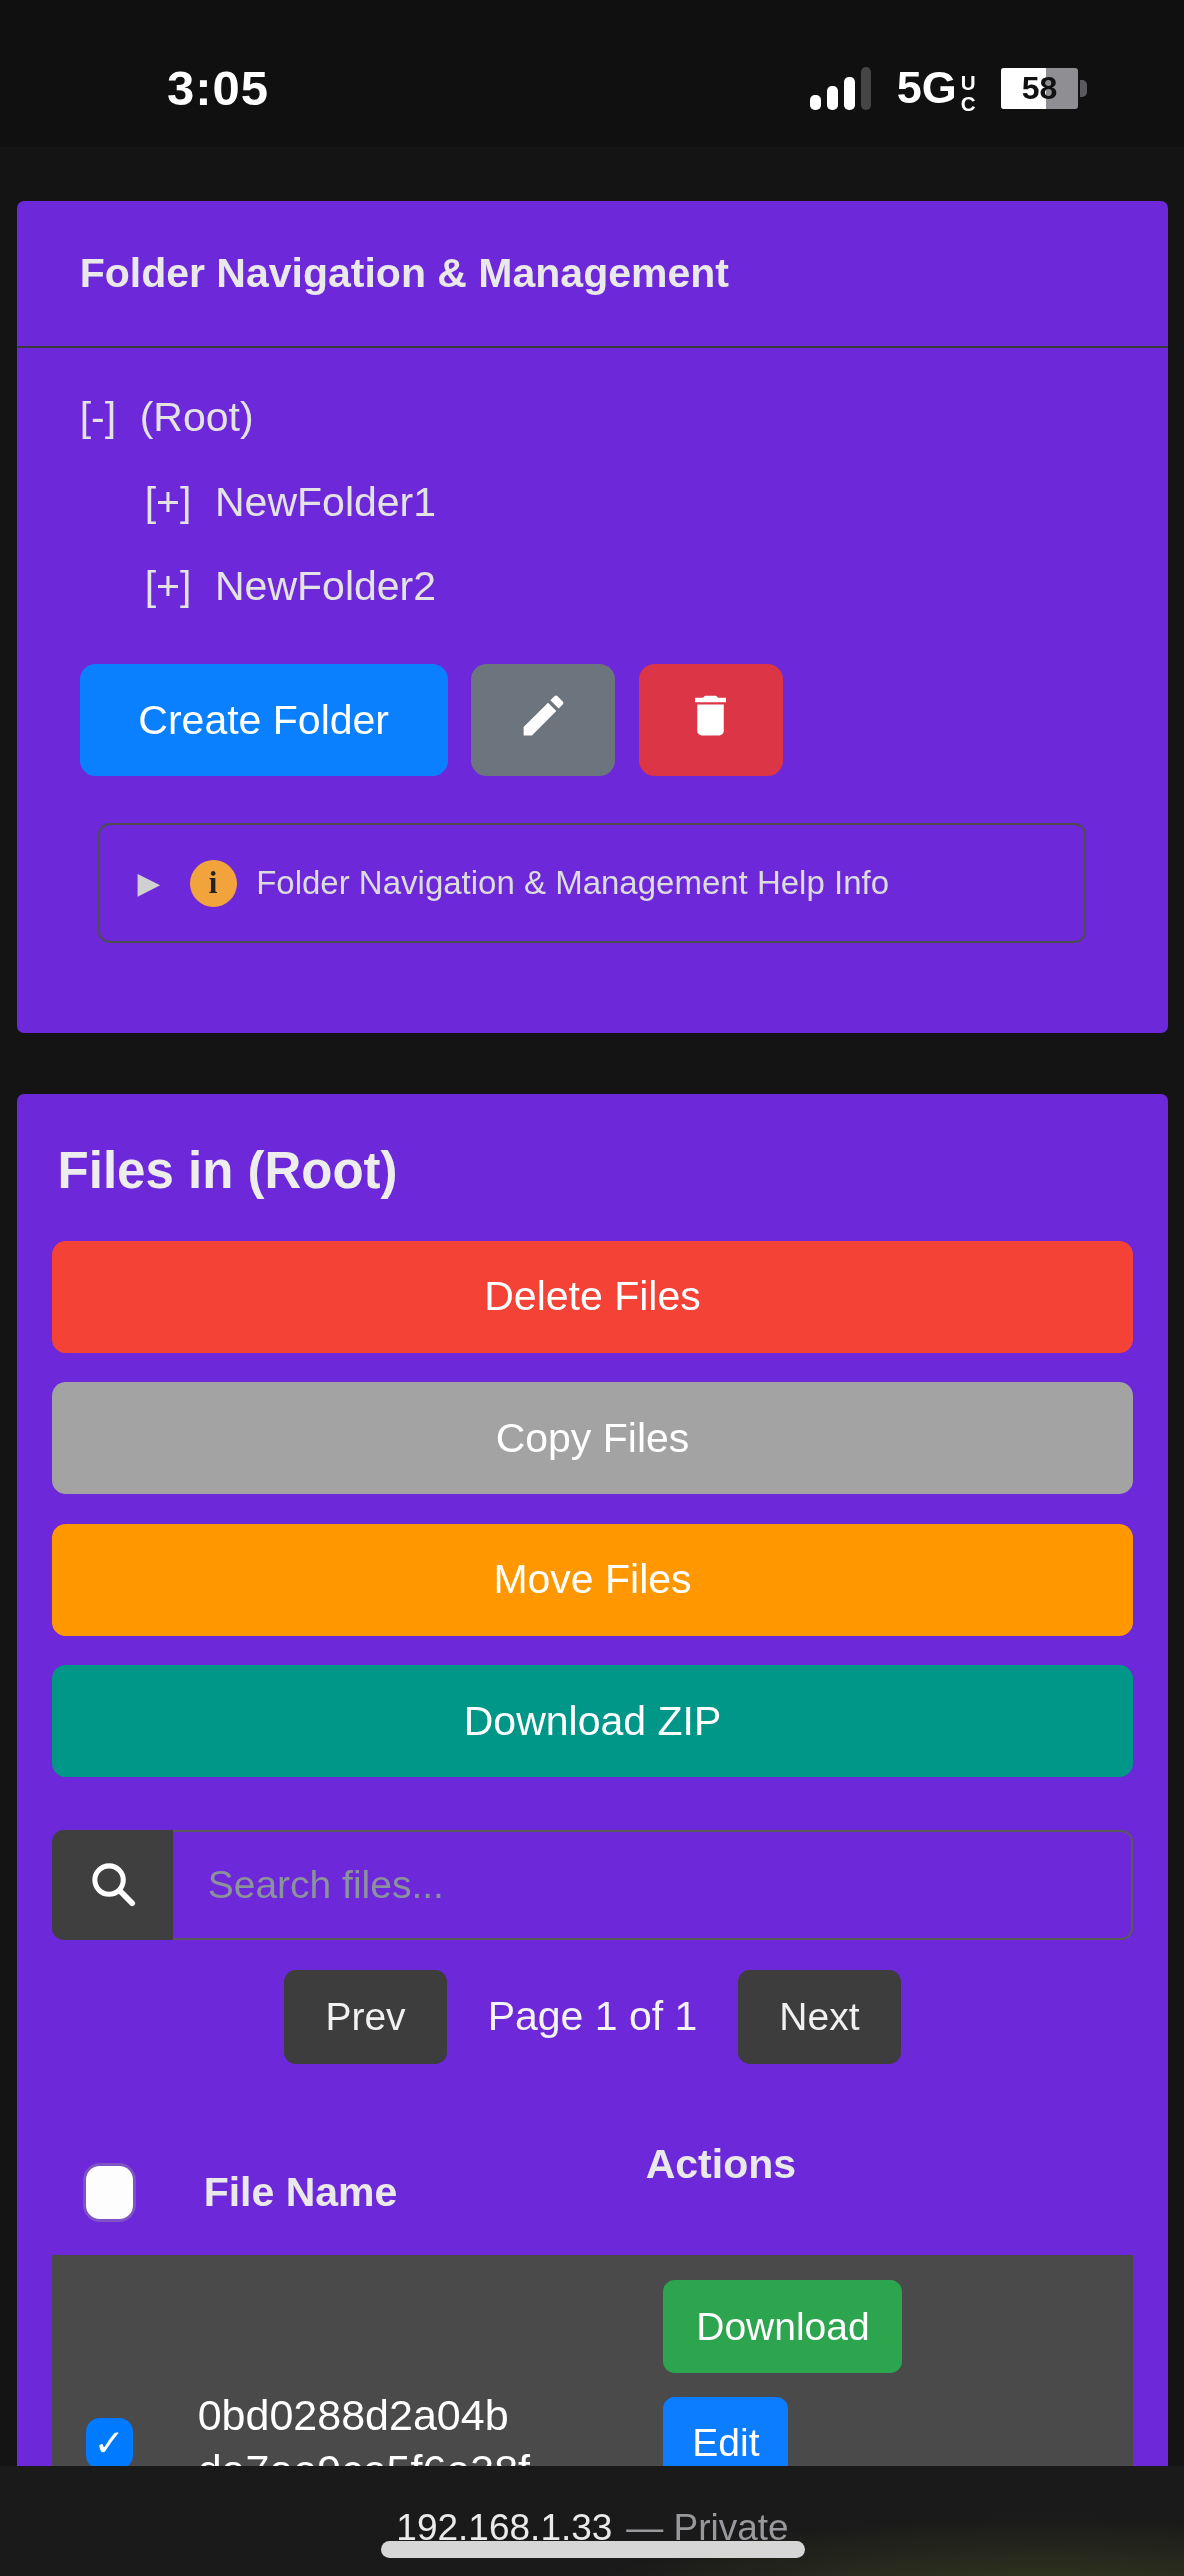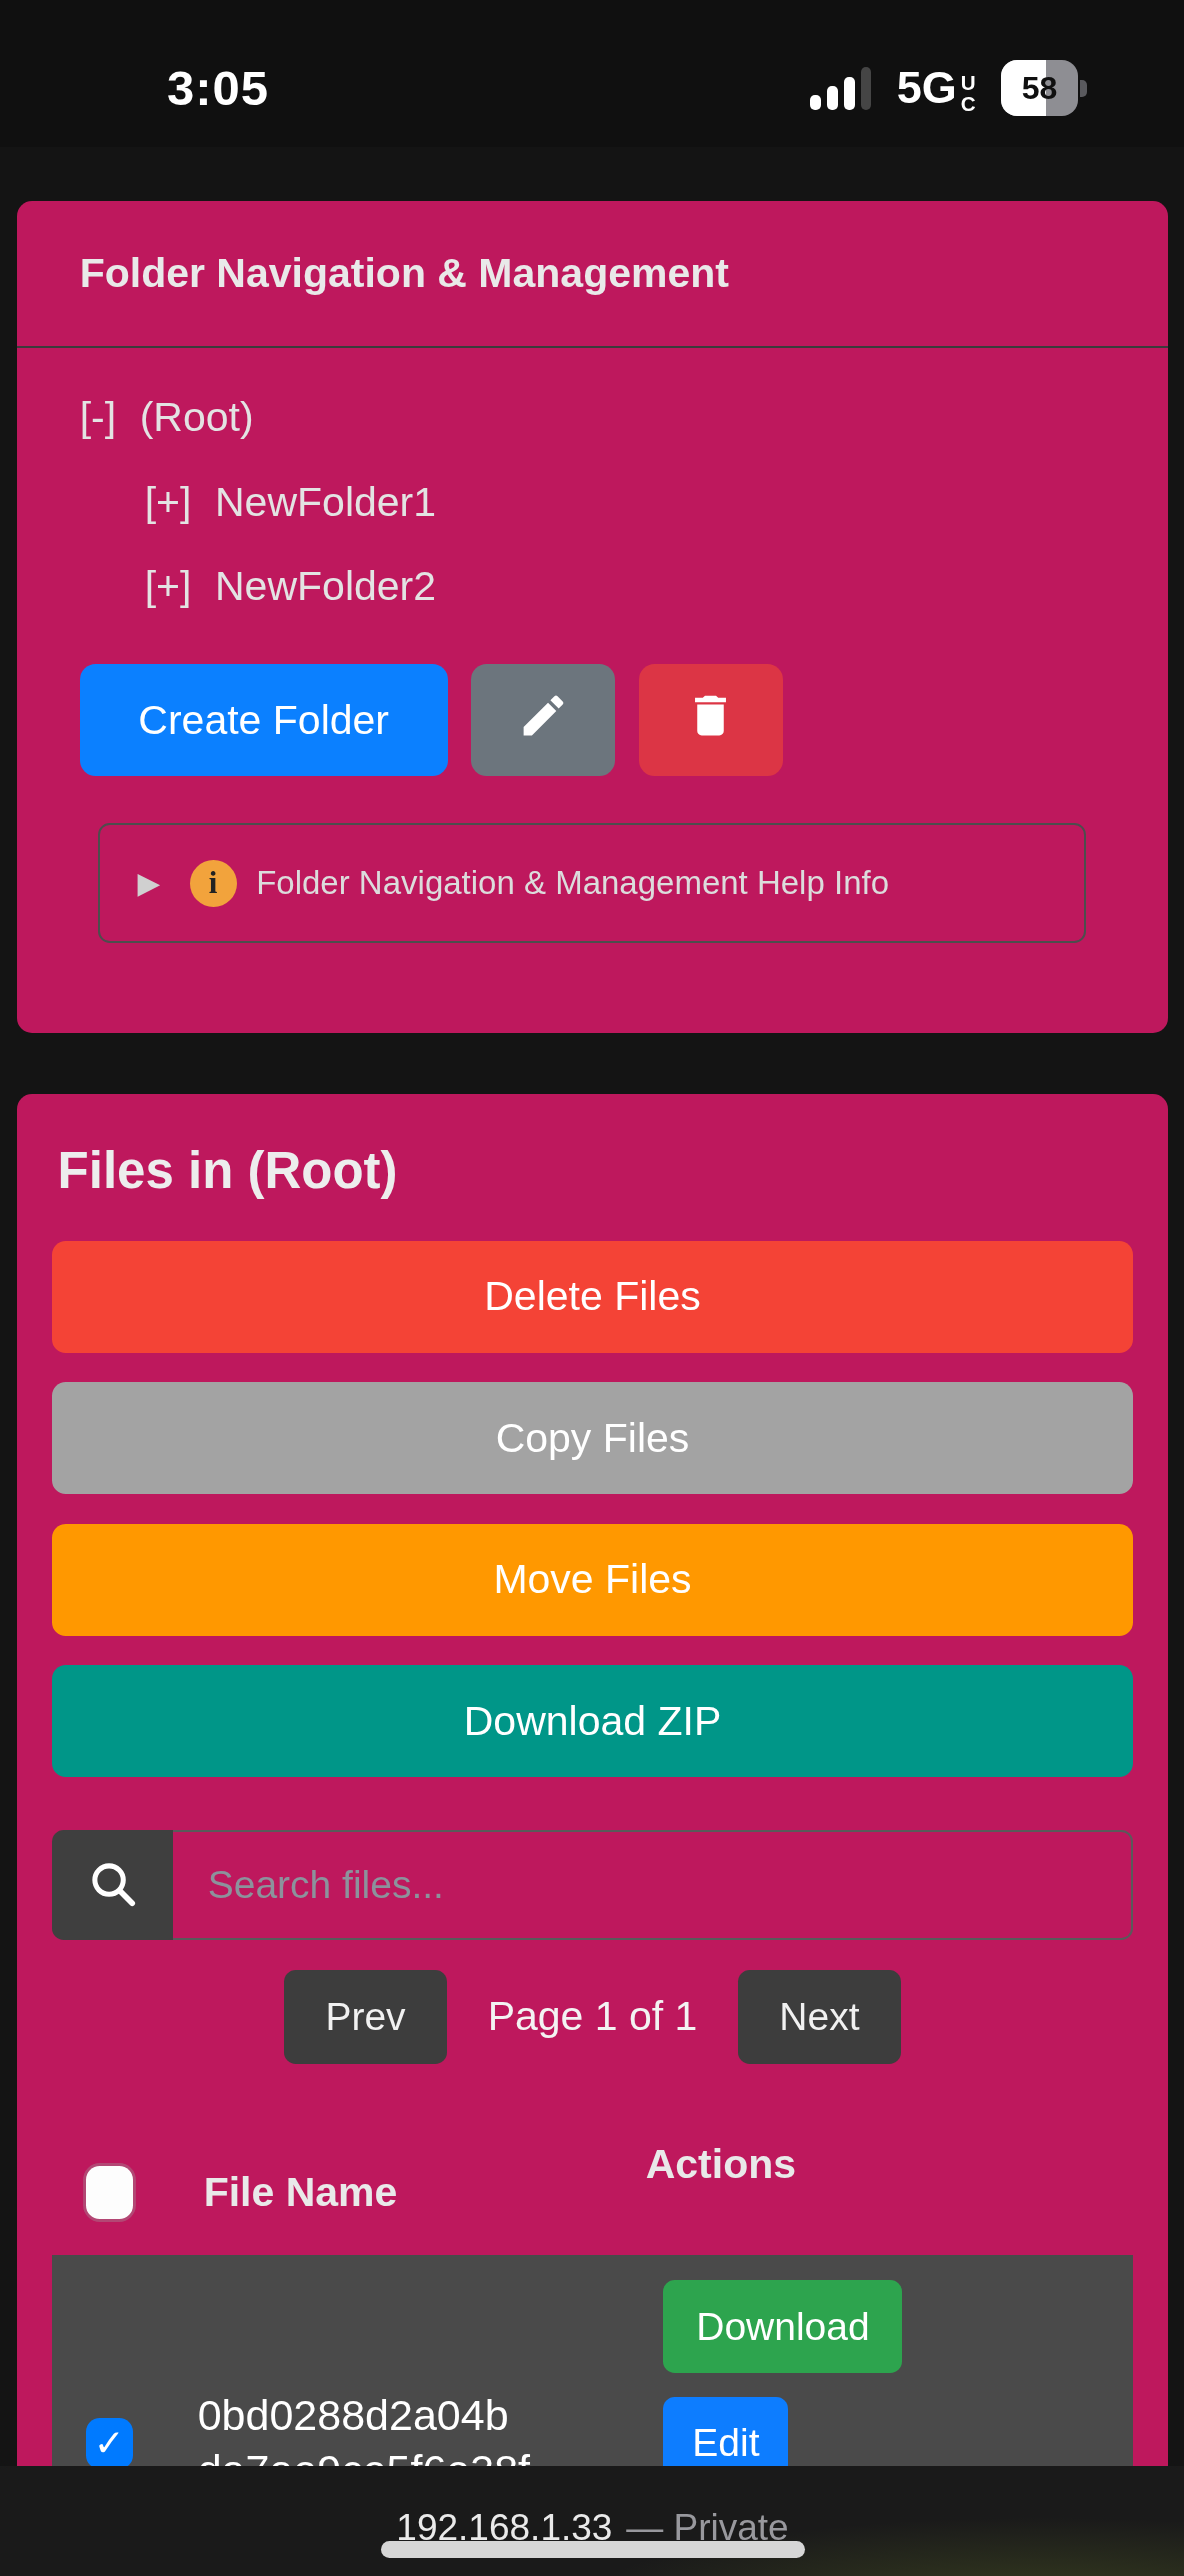--- a/index.html
+++ b/index.html
@@ -15,27 +15,27 @@
   .time{font-size:49px;font-weight:700;color:#fff;letter-spacing:1px;}
   .status-icons{display:flex;align-items:center;gap:25.5px;}
   .signal{display:flex;align-items:flex-end;gap:5.9px;height:43px;}
   .signal i{display:block;width:10.8px;border-radius:4.9px;background:#fff;}
   .signal i.s1{height:14.7px}.signal i.s2{height:23.6px}.signal i.s3{height:33px}
   .signal i.s4{height:43px;background:#454545;}
   .net{display:flex;align-items:flex-end;color:#fff;font-size:45px;font-weight:600;}
   .netq{display:flex;flex-direction:column;font-size:20.6px;font-weight:700;
     line-height:20.6px;margin-left:3.9px;letter-spacing:0;}
   .battery-wrap{display:flex;align-items:center;}
-  .battery{position:relative;width:77px;height:56px;border-radius:16px;overflow:hidden;
+  .battery{position:relative;width:77px;height:41px;border-radius:3px;overflow:hidden;
     background:#8e8e93;display:flex;align-items:center;justify-content:center;}
   .batt-fill{position:absolute;left:0;top:0;bottom:0;background:#fff;}
   .batt-num{position:relative;font-size:32px;font-weight:700;color:#101010;}
   .batt-nub{width:6.9px;height:16.7px;background:#5a5a5e;border-radius:0 4.9px 4.9px 0;margin-left:2px;}
   
-  .card{margin:0 16.7px;background:#be185d;border-radius:15px;}
+  .card{margin:0 16.7px;background:#6d28d9;border-radius:7px;}
   .card1{margin-top:54px;}
   .card1-header{padding:49px 63px;border-bottom:2px solid #3b3b3b;}
   .card1-title{font-size:41px;font-weight:700;color:#e9e9e9;}
   .card1-body{padding:39px 63px 90px;}
   .tree{font-size:41px;color:#e3e3e3;}
   .tree-item{display:flex;align-items:center;gap:23.6px;height:61px;margin-bottom:23.6px;}
   .tree-item.child{margin-left:65px;}
   .btn-row{display:flex;gap:23.6px;margin-top:47px;}
   .btn{border:none;border-radius:15.7px;color:#fff;font-size:41px;
     display:flex;align-items:center;justify-content:center;cursor:pointer;text-align:center;}

